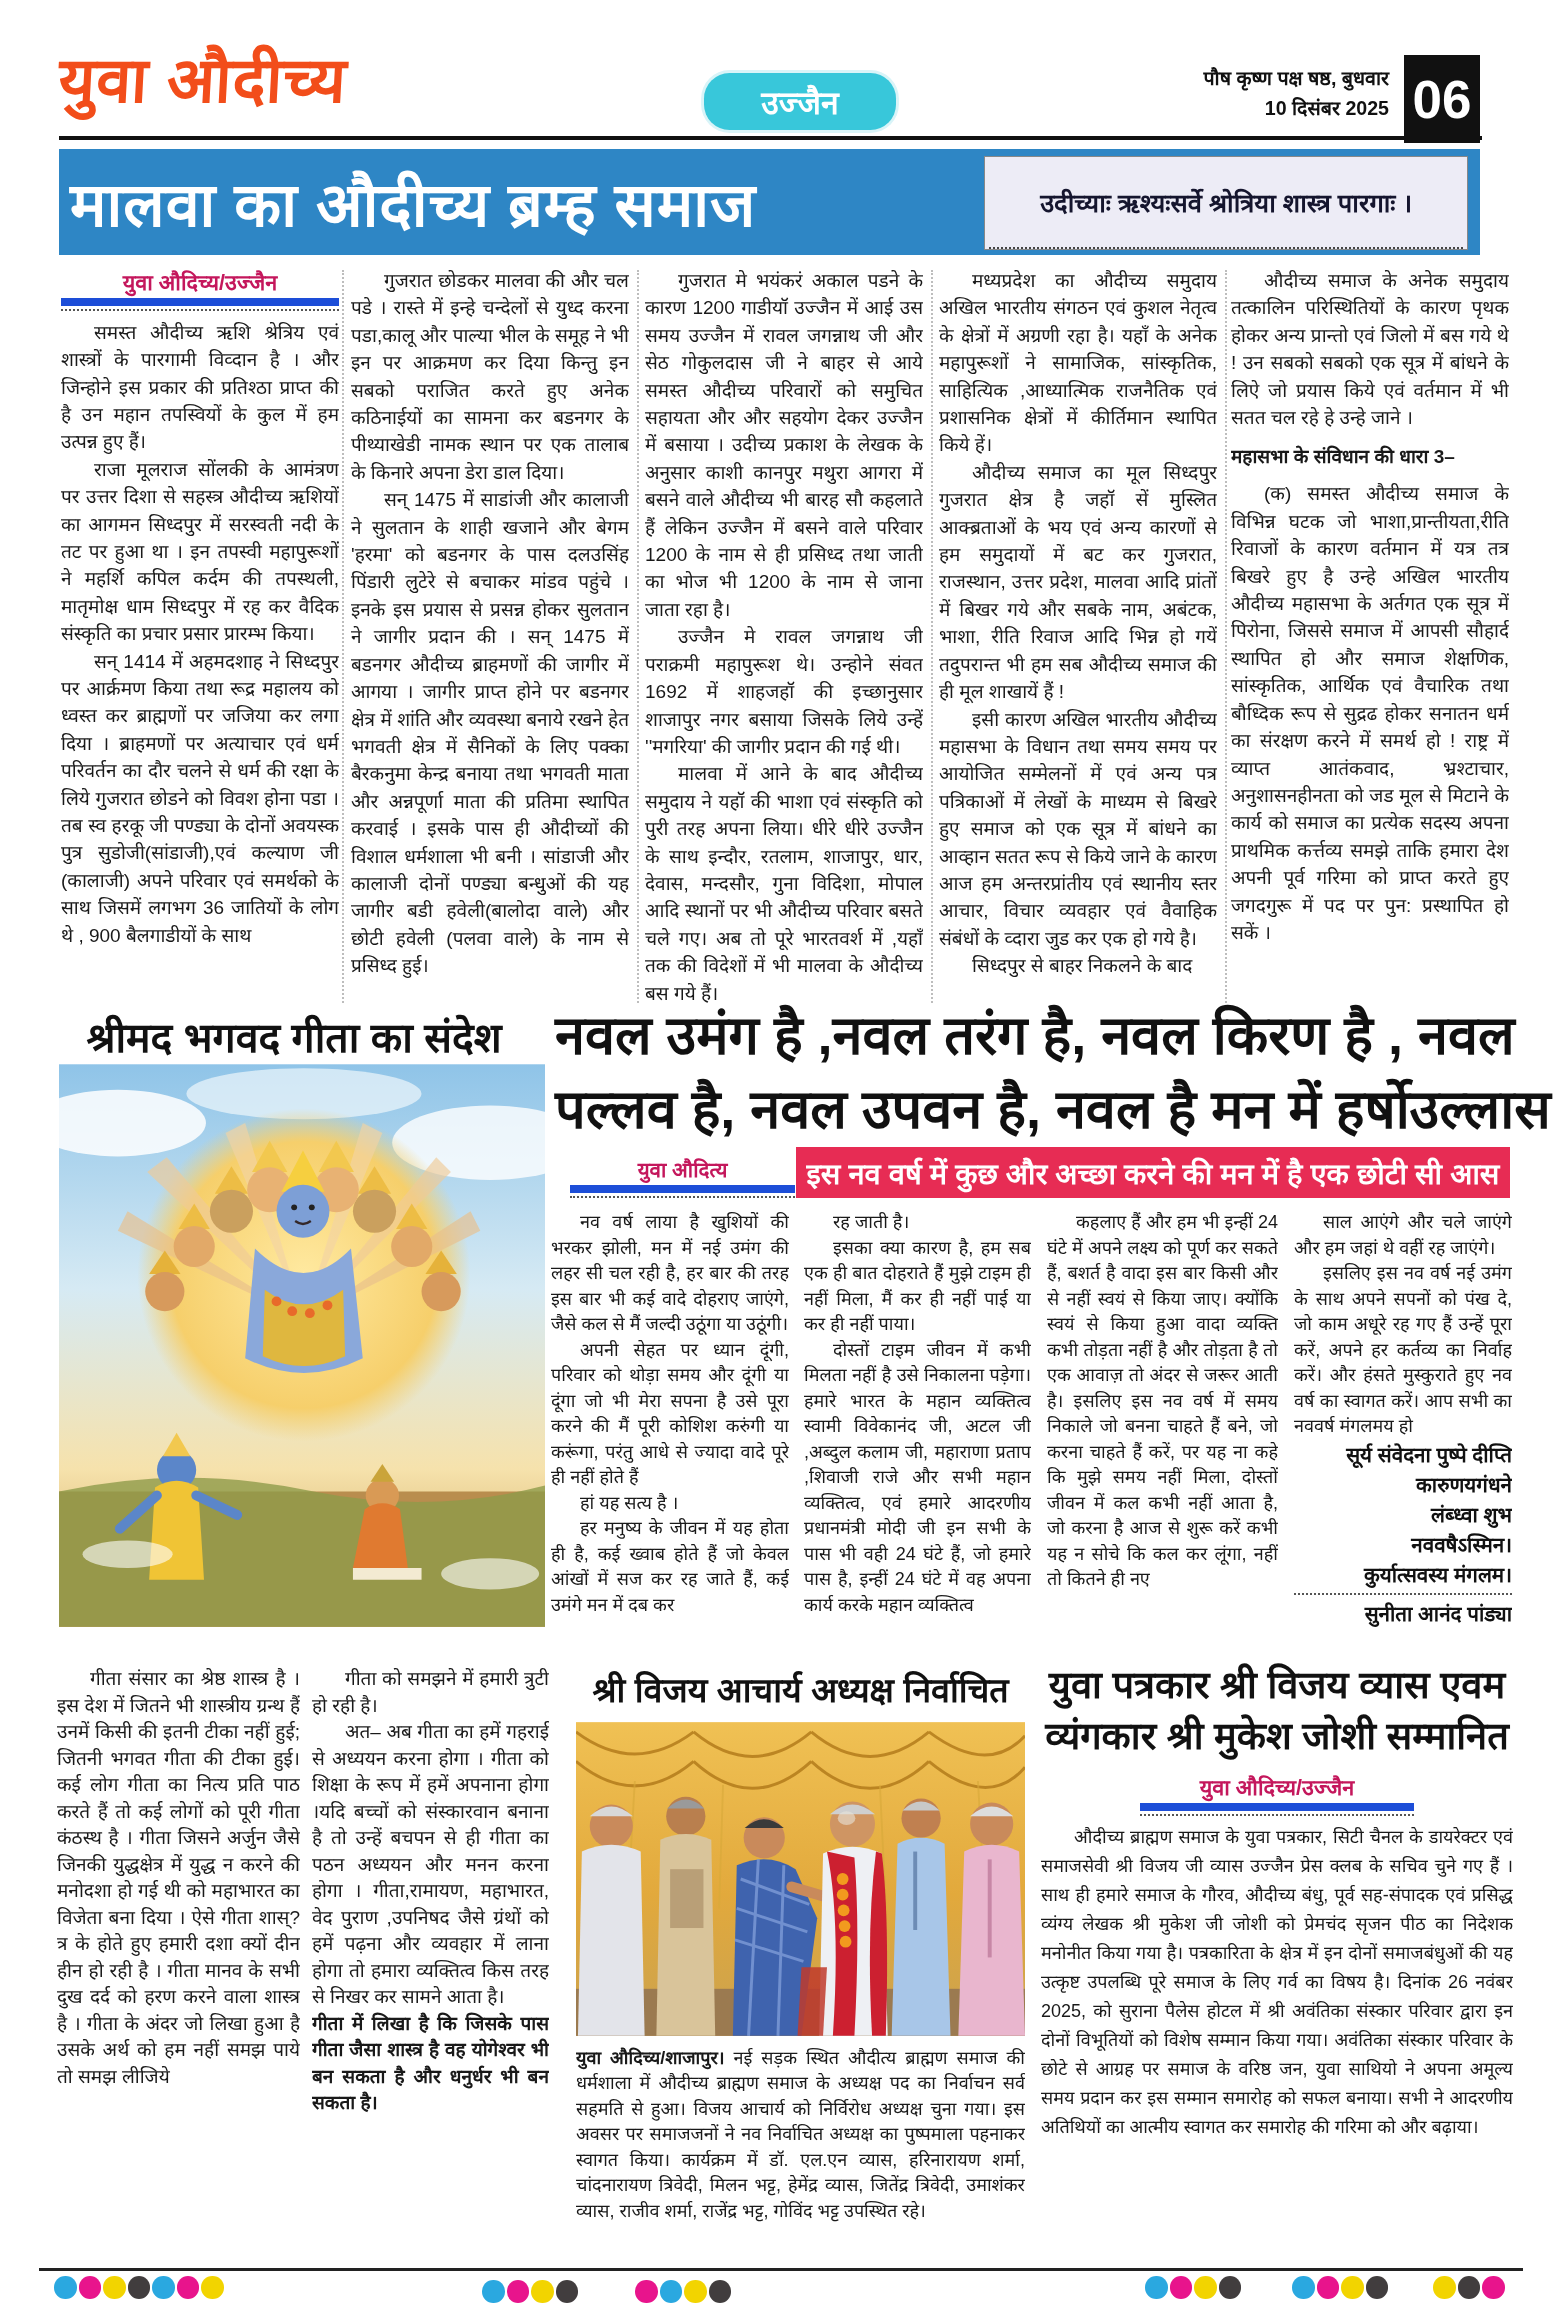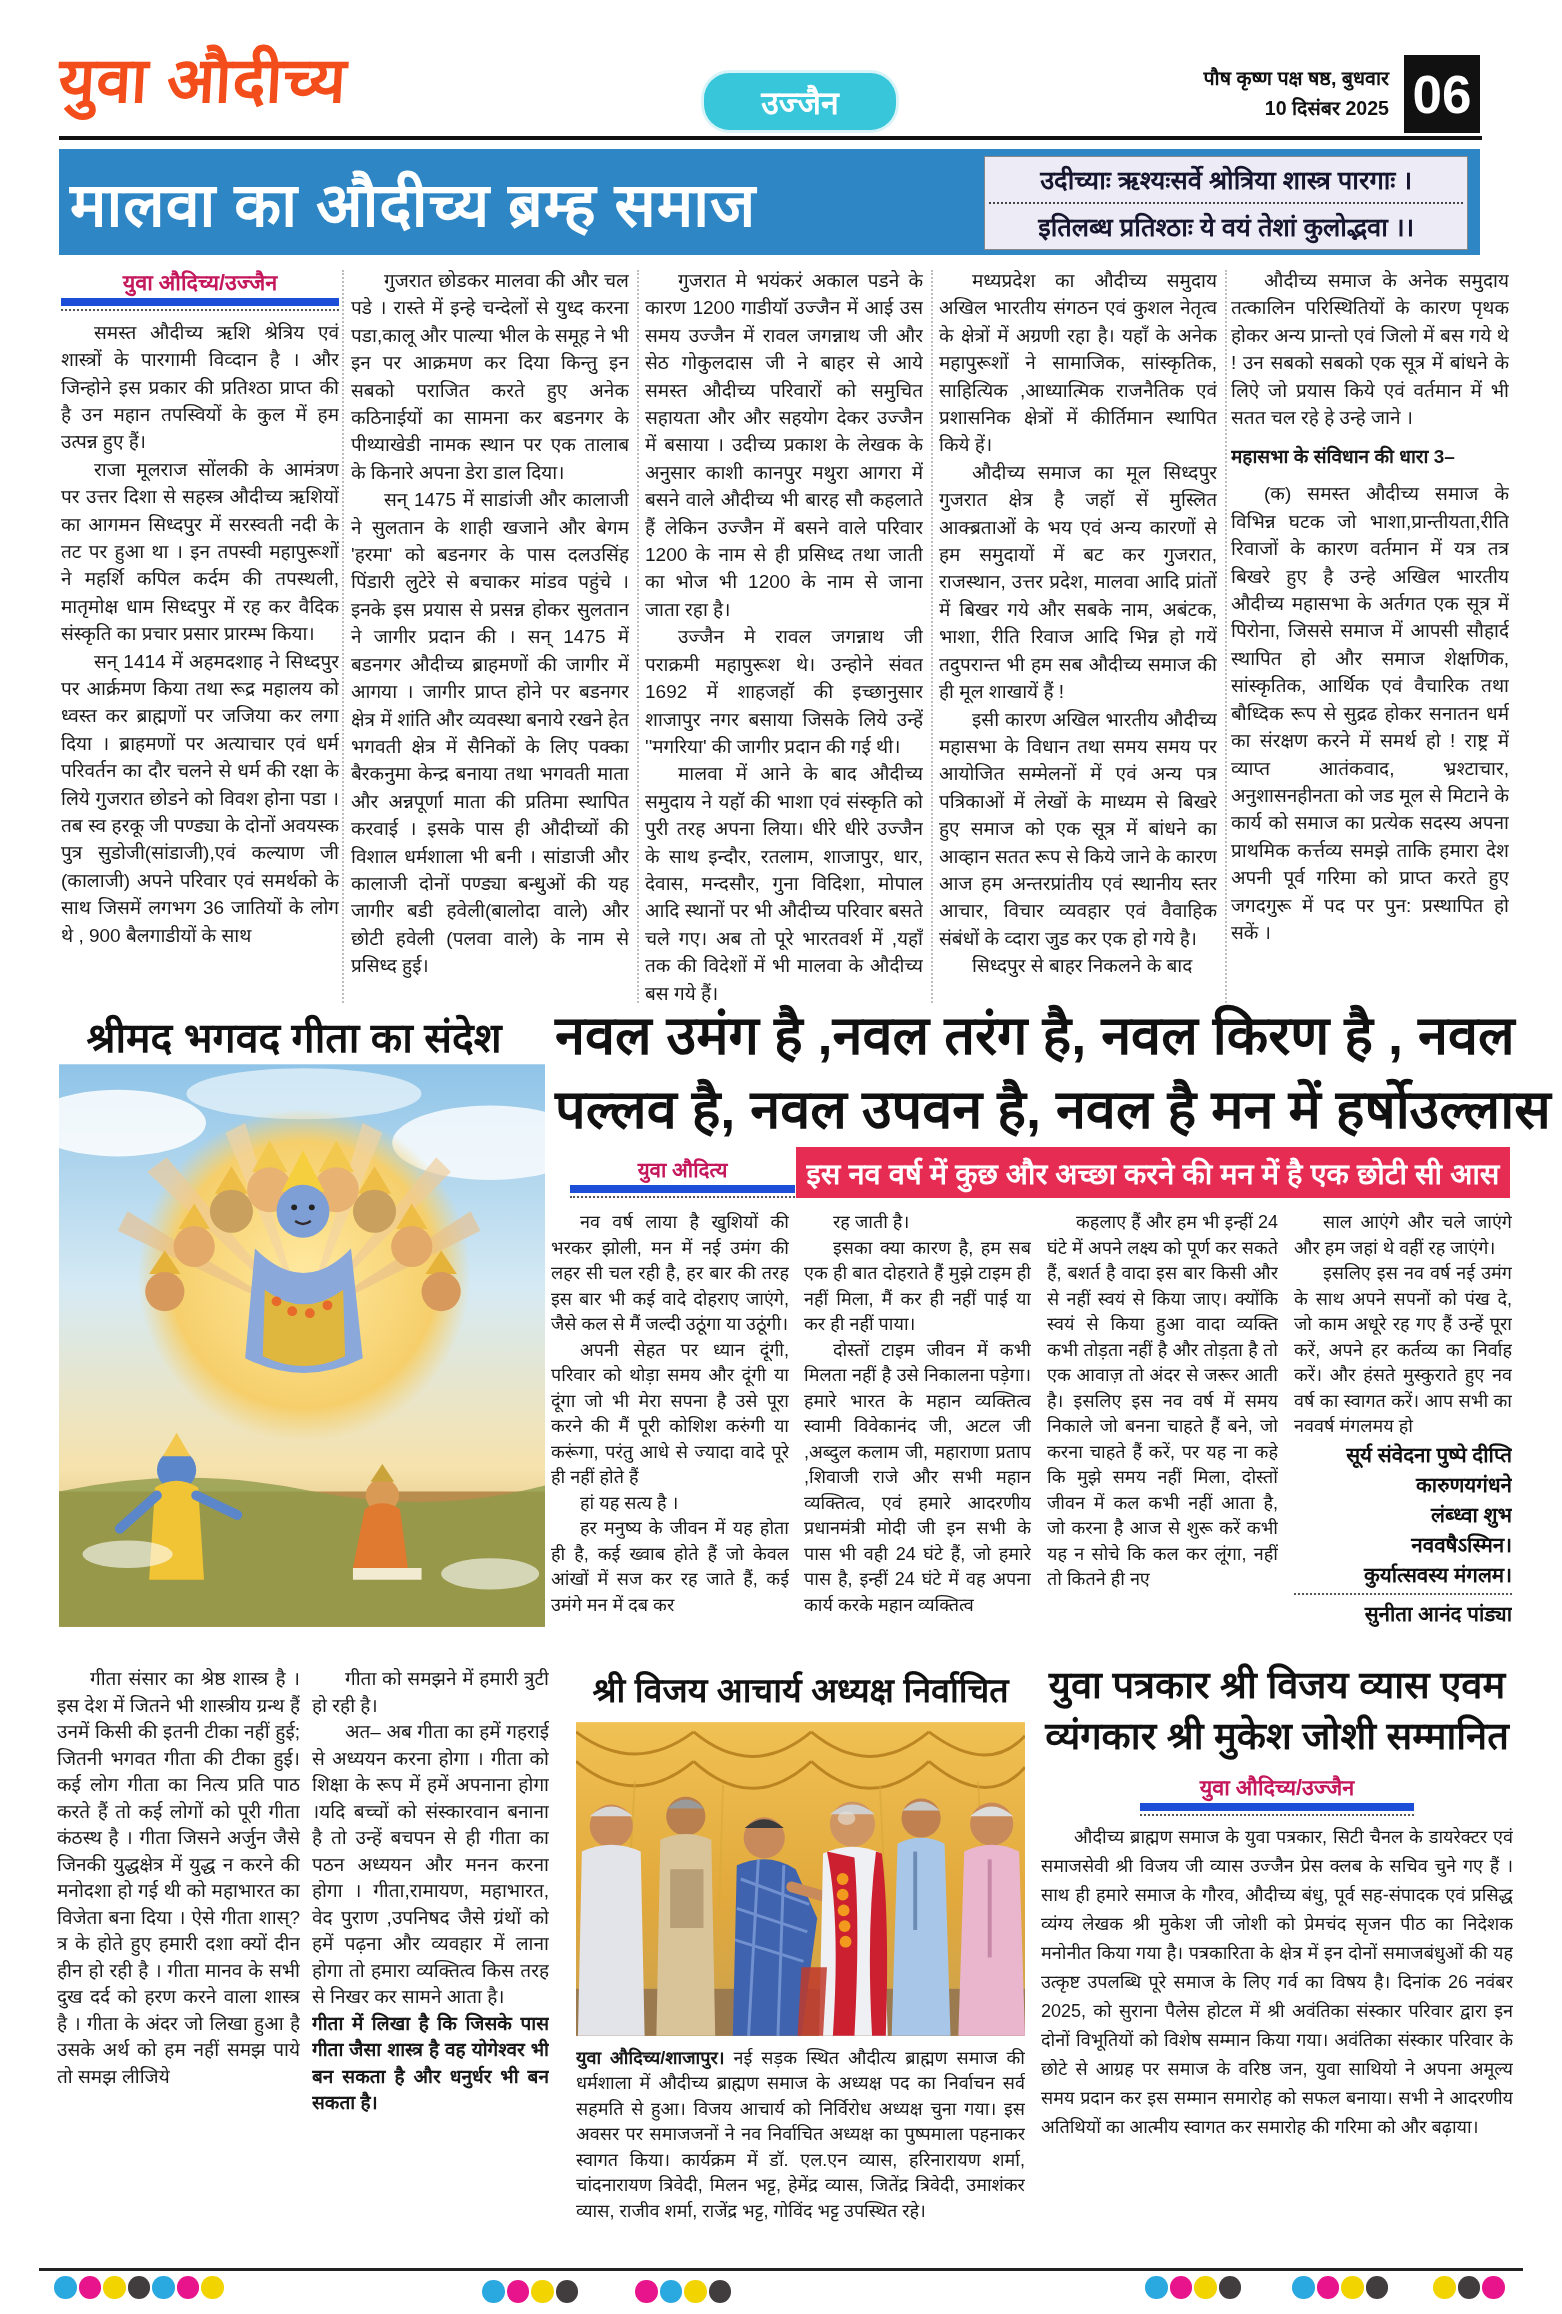--- a/index.html
+++ b/index.html
@@ -7,21 +7,21 @@
         font-family:"Liberation Sans","DejaVu Sans",sans-serif;color:#1a1a1a;overflow:hidden;}
 
   
   .mast-title{position:absolute;left:59px;top:35px;font-size:63px;font-weight:800;color:#f24d1a;
               letter-spacing:1px;transform:skewX(-3deg);}
   .city-badge{position:absolute;left:674px;top:73px;width:192px;height:57px;background:#38c7da;
               border-radius:25.5px;color:#fff;font-size:32px;font-weight:800;display:flex;
               align-items:center;justify-content:center;box-shadow:0 0 0 2.9px #d9f4f8;margin-left:30px;}
   .dateline{position:absolute;right:173px;top:63px;text-align:right;font-size:19.6px;font-weight:700;
             line-height:30px;color:#111;}
-  .page-num{position:absolute;left:1404px;top:55px;width:76px;height:78px;background:#111;color:#fff;
+  .page-num{position:absolute;left:1404px;top:55px;width:76px;height:88px;background:#111;color:#fff;
             font-size:53px;font-weight:800;display:flex;align-items:center;justify-content:center;}
   .mast-rule{position:absolute;left:59px;top:136px;width:1423px;height:3.9px;background:#111;}
 
   
   .lead-band{position:absolute;left:59px;top:149px;width:1421px;height:106px;background:#2e86c5;}
   .lead-band h1{position:absolute;left:11px;top:50%;transform:translateY(-50%);margin:0;
                 font-size:61px;font-weight:800;color:#fff;letter-spacing:1px;white-space:nowrap;}
   .shloka-box{position:absolute;right:11.8px;top:6.9px;width:482px;height:92px;background:#edecf6;
               border:1px solid #888;display:flex;flex-direction:column;}
   .shloka-line{flex:1;display:flex;align-items:center;justify-content:center;font-size:25.5px;
@@ -89,21 +89,20 @@
     <div>10 दिसंबर 2025</div>
   </div>
   <div class="page-num">06</div>
   <div class="mast-rule"></div>
 
   <div class="lead-band">
     <h1>मालवा का औदीच्य ब्रम्ह समाज</h1>
     <div class="shloka-box">
       <div class="shloka-line">उदीच्याः ऋश्यःसर्वे श्रोत्रिया शास्त्र पारगाः ।</div>
       <div class="shloka-div"></div>
-      <div class="shloka-line">इतिलब्ध प्रतिश्ठाः ये वयं तेशां कुलोद्भवा ।।</div>
     </div>
   </div>
 
   <div class="col" style="left:61px;top:267px;width:278px;height:737px;">
     <div class="byline-wrap">
       <span class="byline">युवा औदिच्य/उज्जैन</span>
     </div>
     <div class="dotted-rule"></div>
     <p>समस्त औदीच्य ऋशि श्रेत्रिय एवं शास्त्रों के पारगामी विव्दान है । और जिन्होने इस प्रकार की प्रतिश्ठा प्राप्त की है उन महान तपस्वियों के कुल में हम उत्पन्न हुए हैं।</p>
     <p>राजा मूलराज सोंलकी के आमंत्रण पर उत्तर दिशा से सहस्त्र औदीच्य ऋशियों का आगमन सिध्दपुर में सरस्वती नदी के तट पर हुआ था । इन तपस्वी महापुरूशों ने महर्शि कपिल कर्दम की तपस्थली, मातृमोक्ष धाम सिध्दपुर में रह कर वैदिक संस्कृति का प्रचार प्रसार प्रारम्भ किया।</p>

